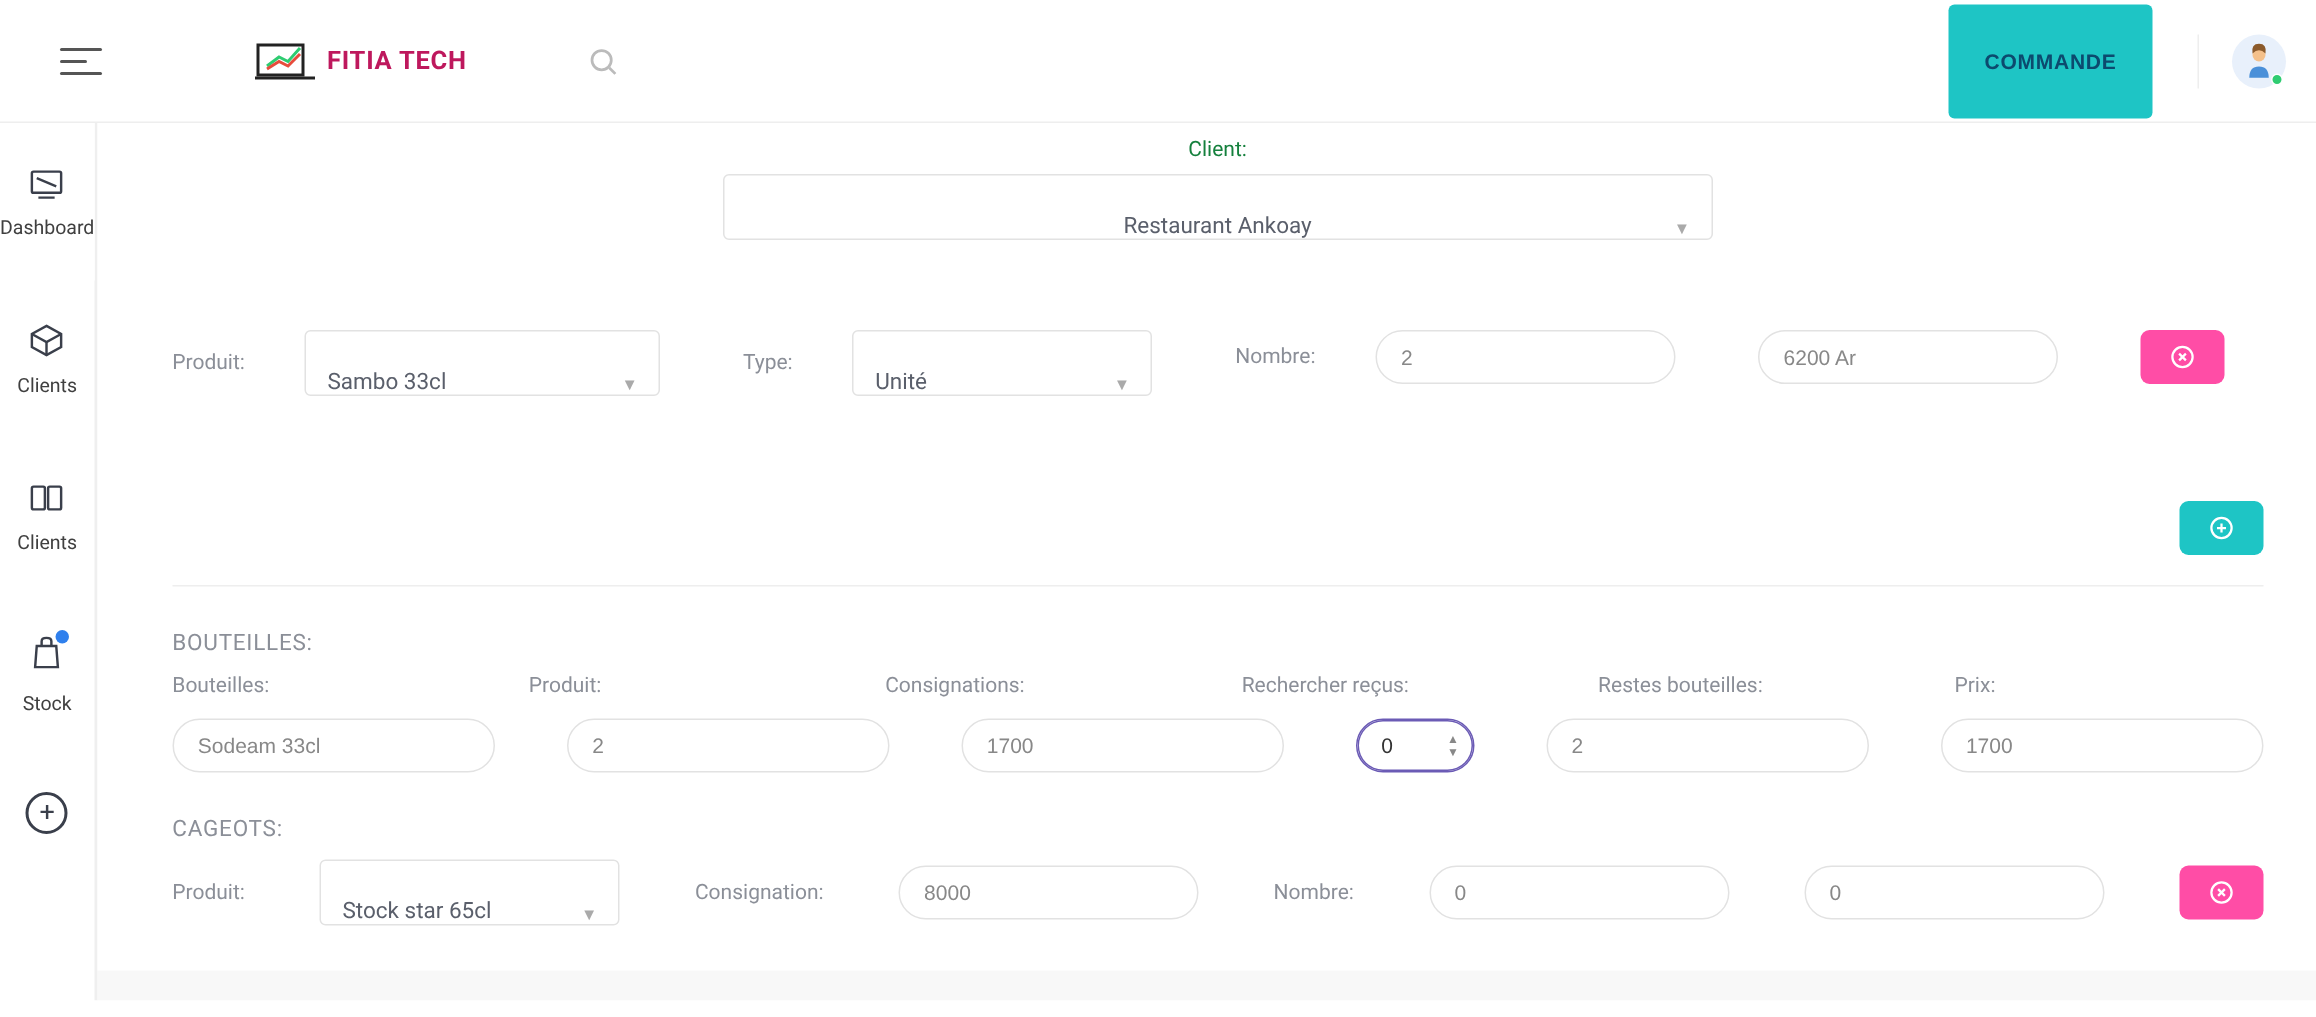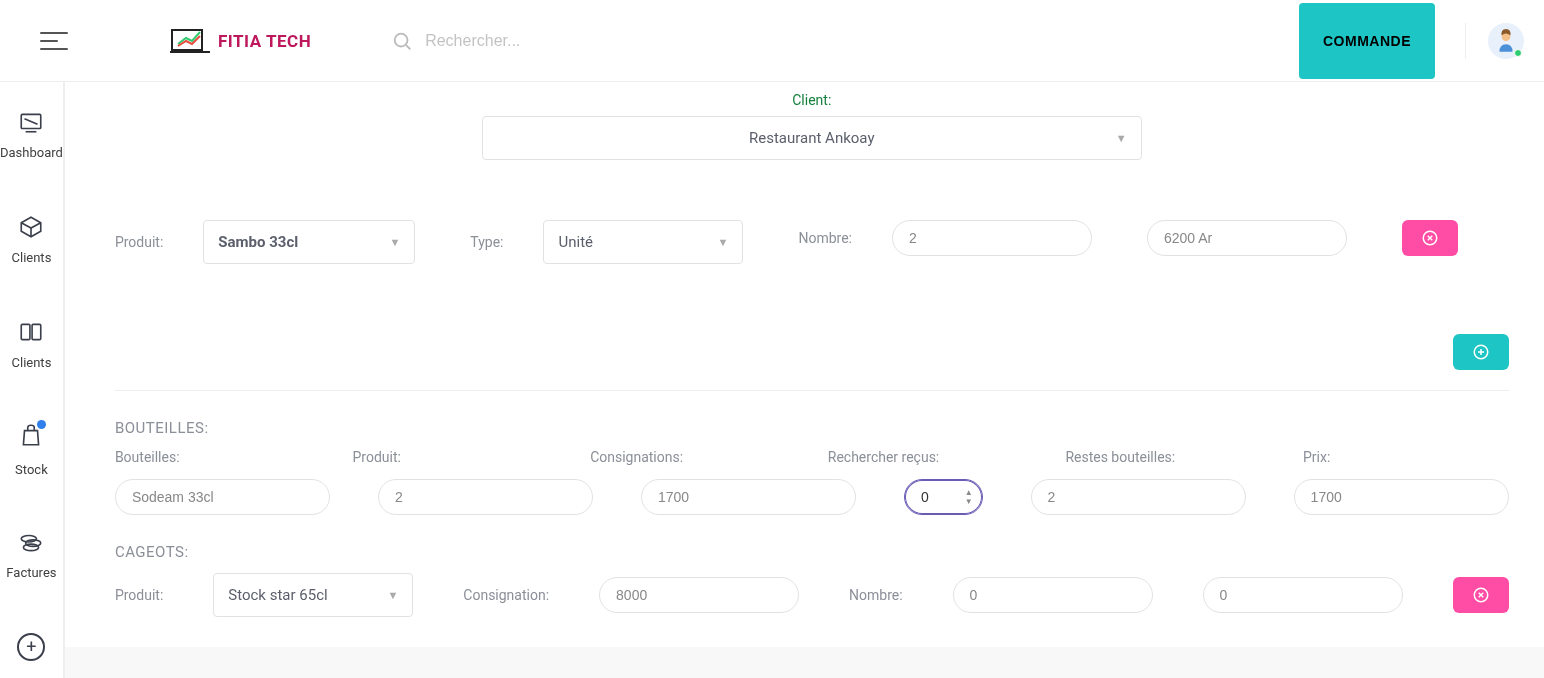--- a/index.html
+++ b/index.html
@@ -15,21 +15,21 @@
 
 .logo { margin-left: 90px; display: flex; align-items: center; gap: 8px; }
 .logo-mark { width: 40px; height: 30px; position: relative; }
 .logo-text { font-weight: 700; color: #be185d; font-size: 17px; letter-spacing: 0.5px; }
 
 .search { margin-left: 80px; display: flex; align-items: center; gap: 12px; flex: 1; }
 .search svg { width: 22px; height: 22px; color: #bbb; }
 .search input { border: none; outline: none; font-size: 16px; color: #999; background: transparent; width: 300px; }
 .search input::placeholder { color: #c3c3c3; }
 
-.btn-commande { background: #1ec5c5; color: #000000; border: none; padding: 30px 24px; border-radius: 4px; font-weight: 700; font-size: 14px; letter-spacing: 0.5px; cursor: pointer; margin-left: 40px; }
+.btn-commande { background: #1ec5c5; color: #0c4a6e; border: none; padding: 30px 24px; border-radius: 4px; font-weight: 700; font-size: 14px; letter-spacing: 0.5px; cursor: pointer; margin-left: 40px; }
 
 .avatar-wrap { margin-left: 30px; padding-left: 22px; border-left: 1px solid #eee; }
 .avatar { width: 36px; height: 36px; border-radius: 50%; background: #e8f0fb; position: relative; display:flex; align-items:center; justify-content:center; }
 .avatar svg { width: 26px; height: 26px; }
 .avatar .dot { position: absolute; bottom: 2px; right: 2px; width: 8px; height: 8px; background: #2ecc71; border-radius: 50%; border: 1px solid #fff; }
 
 
 .layout { display: flex; }
 
 
@@ -41,21 +41,21 @@
 .side-add { height: 80px; display: flex; align-items: center; justify-content: center; }
 .side-add .add-circ { width: 28px; height: 28px; border-radius: 50%; border: 2px solid #3a3f4b; display:flex; align-items:center; justify-content:center; font-size: 18px; color:#3a3f4b; line-height:1; }
 
 
 .content { flex: 1; padding: 0 0 20px 0; background: #f8f8f8; }
 .content-inner { background: #fff; margin: 0; padding: 10px 40px 30px 50px; }
 
 .client-row { text-align: center; margin-bottom: 60px; }
 .client-label { color: #15803d; font-size: 14px; margin-bottom: 8px; }
 
-.select-box { display: inline-flex; align-items: center; justify-content: space-between; border: 1px solid #e2e2e2; border-radius: 4px; padding: 0 14px; height: 44px; background: #fff; cursor: pointer; }
+.select-box { display: inline-flex; align-items: flex-end; justify-content: space-between; border: 1px solid #e2e2e2; border-radius: 4px; padding: 0 14px; height: 44px; background: #fff; cursor: pointer; }
 .select-box .txt { color: #5a5f6b; font-size: 15px; }
 .select-box .chev { color: #aaa; font-size: 11px; }
 .select-box.lg { width: 660px; justify-content: center; position: relative; }
 .select-box.lg .chev { position: absolute; right: 14px; }
 
 .form-row { display: flex; align-items: flex-start; gap: 55px; margin-bottom: 30px; }
 .form-group { display: flex; flex-direction: column; gap: 8px; }
 .form-label { color: #8b8f98; font-size: 14px; }
 .form-group.inline { flex-direction: row; align-items: center; gap: 40px; }
 
@@ -103,21 +103,20 @@
           <polyline points="8,20 16,15 22,18 30,10" fill="none" stroke="#e74c3c" stroke-width="2"></polyline>
         </svg>
     </div>
     <span class="logo-text">FITIA TECH</span>
   </div>
   <div class="search">
     <svg viewBox="0 0 24 24" fill="none" stroke="currentColor" stroke-width="2">
         <circle cx="11" cy="11" r="7"></circle>
         <line x1="21" y1="21" x2="16.5" y2="16.5"></line>
       </svg>
-    <input type="text" placeholder="Rechercher..." style="">
   </div>
   <button class="btn-commande">COMMANDE</button>
   <div class="avatar-wrap">
     <div class="avatar">
       <svg viewBox="0 0 24 24">
           <circle cx="12" cy="8" r="4" fill="#f4c08a"></circle>
           <path d="M12 1 Q17 1 16 7 Q12 3 8 7 Q7 1 12 1" fill="#8b5a2b"></path>
           <path d="M6 22 Q6 15 12 15 Q18 15 18 22 Z" fill="#4a90d9"></path>
         </svg>
       <span class="dot"></span>
@@ -154,48 +153,40 @@
     <div class="side-item">
       <div class="icon-wrap">
         <svg viewBox="0 0 24 24">
             <path d="M6 8 L18 8 L19 21 L5 21 Z"></path>
             <path d="M9 8 L9 5 Q9 3 12 3 Q15 3 15 5 L15 8"></path>
           </svg>
         <span class="badge-dot"></span>
       </div>
       <span class="side-label">Stock</span>
     </div>
-    <div class="side-item">
-      <svg viewBox="0 0 24 24">
-          <ellipse cx="10" cy="9" rx="7" ry="3"></ellipse>
-          <ellipse cx="14" cy="13" rx="7" ry="3"></ellipse>
-          <ellipse cx="12" cy="17" rx="7" ry="3"></ellipse>
-        </svg>
-      <span class="side-label">Factures</span>
-    </div>
     <div class="side-add">
       <div class="add-circ">+</div>
     </div>
   </div>
 
   <div class="content">
     <div class="content-inner">
 
       <div class="client-row">
         <div class="client-label">Client:</div>
         <div class="select-box lg">
           <span class="txt">Restaurant Ankoay</span>
           <span class="chev">▼</span>
         </div>
       </div>
 
       <div class="form-row">
         <div class="form-group inline">
           <span class="form-label">Produit:</span>
-          <div class="select-box" style="width: 212px; font-weight: bold;">
+          <div class="select-box" style="width: 237px;">
             <span class="txt">Sambo 33cl</span>
             <span class="chev">▼</span>
           </div>
         </div>
         <div class="form-group inline">
           <span class="form-label">Type:</span>
           <div class="select-box" style="width: 200px;">
             <span class="txt">Unité</span>
             <span class="chev">▼</span>
           </div>

